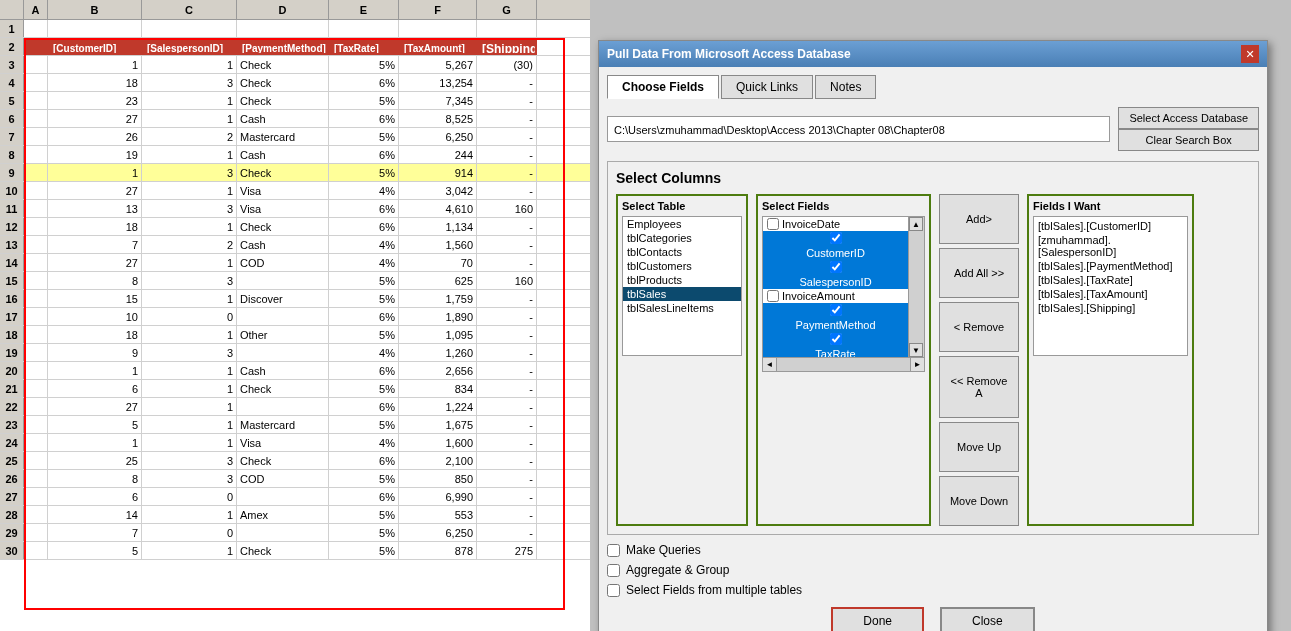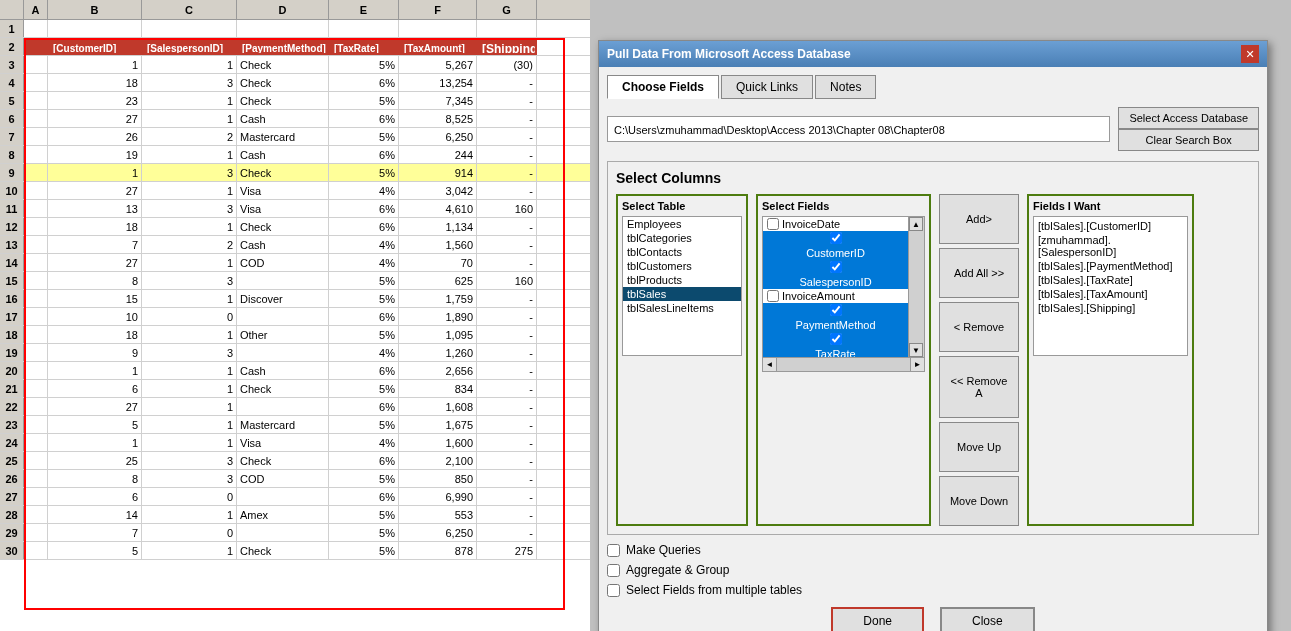--- a/index.html
+++ b/index.html
@@ -574,21 +574,21 @@
         <div class="cell col-f num">834</div>
         <div class="cell col-g num">-</div>
       </div>
       <div class="sheet-row">
         <div class="cell row-num">22</div>
         <div class="cell col-a num"></div>
         <div class="cell col-b num">27</div>
         <div class="cell col-c num">1</div>
         <div class="cell col-d"></div>
         <div class="cell col-e num">6%</div>
-        <div class="cell col-f num">1,608</div>
+        <div class="cell col-f num">1,224</div>
         <div class="cell col-g num">-</div>
       </div>
       <div class="sheet-row">
         <div class="cell row-num">23</div>
         <div class="cell col-a num"></div>
         <div class="cell col-b num">5</div>
         <div class="cell col-c num">1</div>
         <div class="cell col-d">Mastercard</div>
         <div class="cell col-e num">5%</div>
         <div class="cell col-f num">1,675</div>

